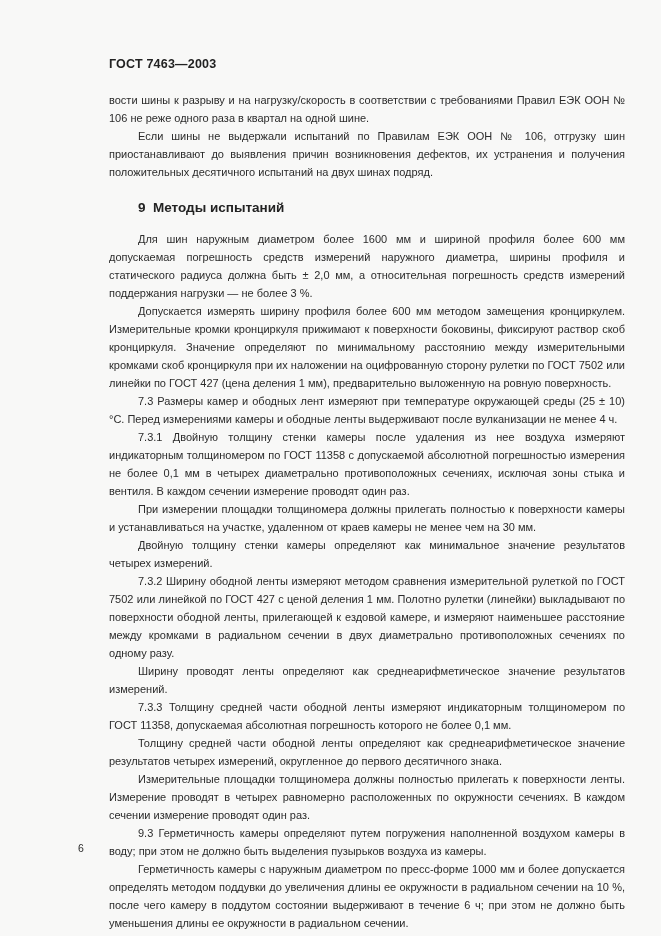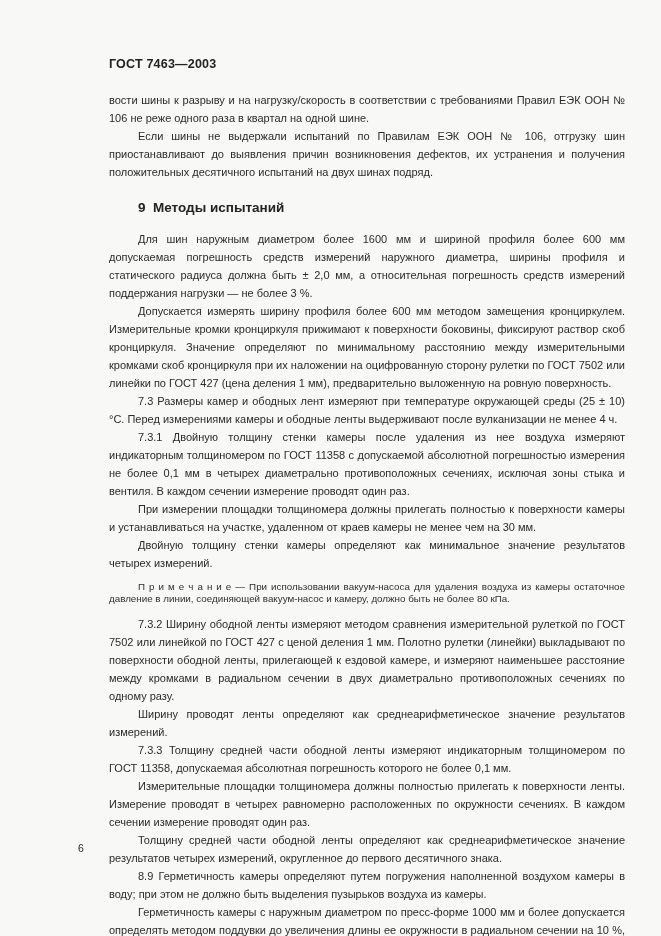--- a/index.html
+++ b/index.html
@@ -71,26 +71,25 @@
 
   <h2 class="section">9  Методы испытаний</h2>
 
   <p class="body">Для шин наружным диаметром более 1600 мм и шириной профиля более 600 мм допускаемая погрешность средств измерений наружного диаметра, ширины профиля и статического радиуса должна быть ± 2,0 мм, а относительная погрешность средств измерений поддержания нагрузки — не более 3 %.</p>
   <p class="body">Допускается измерять ширину профиля более 600 мм методом замещения кронциркулем. Измерительные кромки кронциркуля прижимают к поверхности боковины, фиксируют раствор скоб кронциркуля. Значение определяют по минимальному расстоянию между измерительными кромками скоб кронциркуля при их наложении на оцифрованную сторону рулетки по ГОСТ 7502 или линейки по ГОСТ 427 (цена деления 1 мм), предварительно выложенную на ровную поверхность.</p>
   <p class="body">7.3 Размеры камер и ободных лент измеряют при температуре окружающей среды (25 ± 10)  °С. Перед измерениями камеры и ободные ленты выдерживают после вулканизации не менее 4 ч.</p>
   <p class="body">7.3.1 Двойную толщину стенки камеры после удаления из нее воздуха измеряют индикаторным толщиномером по ГОСТ 11358 с допускаемой абсолютной погрешностью измерения не более 0,1 мм в четырех диаметрально противоположных сечениях, исключая зоны стыка и вентиля. В каждом сечении измерение проводят один раз.</p>
   <p class="body">При измерении площадки толщиномера должны прилегать полностью к поверхности камеры и устанавливаться на участке, удаленном от краев камеры не менее чем на 30 мм.</p>
   <p class="body">Двойную толщину стенки камеры определяют как минимальное значение результатов четырех измерений.</p>
 
-  <p class="note">П р и м е ч а н и е — При использовании вакуум-насоса для удаления воздуха из камеры остаточное давление в линии, соединяющей вакуум-насос и камеру, должно быть не более 80 кПа.</p>
 
   <p class="body">7.3.2 Ширину ободной ленты измеряют методом сравнения измерительной рулеткой по ГОСТ 7502 или линейкой по ГОСТ 427 с ценой деления 1 мм. Полотно рулетки (линейки) выкладывают по поверхности ободной ленты, прилегающей к ездовой камере, и измеряют наименьшее расстояние между кромками в радиальном сечении в двух диаметрально противоположных сечениях по одному разу.</p>
   <p class="body">Ширину проводят ленты определяют как среднеарифметическое значение результатов измерений.</p>
   <p class="body">7.3.3 Толщину средней части ободной ленты измеряют индикаторным толщиномером по ГОСТ 11358, допускаемая абсолютная погрешность которого не более 0,1 мм.</p>
+  <p class="body">Толщину средней части ободной ленты определяют как среднеарифметическое значение результатов четырех измерений, округленное до первого десятичного знака.</p>
   <p class="body">Измерительные площадки толщиномера должны полностью прилегать к поверхности ленты. Измерение проводят в четырех равномерно расположенных по окружности сечениях. В каждом сечении измерение проводят один раз.</p>
-  <p class="body">Толщину средней части ободной ленты определяют как среднеарифметическое значение результатов четырех измерений, округленное до первого десятичного знака.</p>
-  <p class="body">8.9 Герметичность камеры определяют путем погружения наполненной воздухом камеры в воду; при этом не должно быть выделения пузырьков воздуха из камеры.</p>
+  <p class="body">9.3 Герметичность камеры определяют путем погружения наполненной воздухом камеры в воду; при этом не должно быть выделения пузырьков воздуха из камеры.</p>
   <p class="body">Герметичность камеры с наружным диаметром по пресс-форме 1000 мм и более допускается определять методом поддувки до увеличения длины ее окружности в радиальном сечении на 10 %, после чего камеру в поддутом состоянии выдерживают в течение 6 ч; при этом не должно быть уменьшения длины ее окружности в радиальном сечении.</p>
   <p class="body">7.5 Герметичность бескамерной шины определяют методом непосредственной оценки по падению внутреннего давления в шине. Испытания проводят на контрольном ободе с помощью манометра класса 0,4 по ГОСТ 2405.</p>
 
 </div>
 
 <div class="page-number">6</div>
 
 </body></html>

